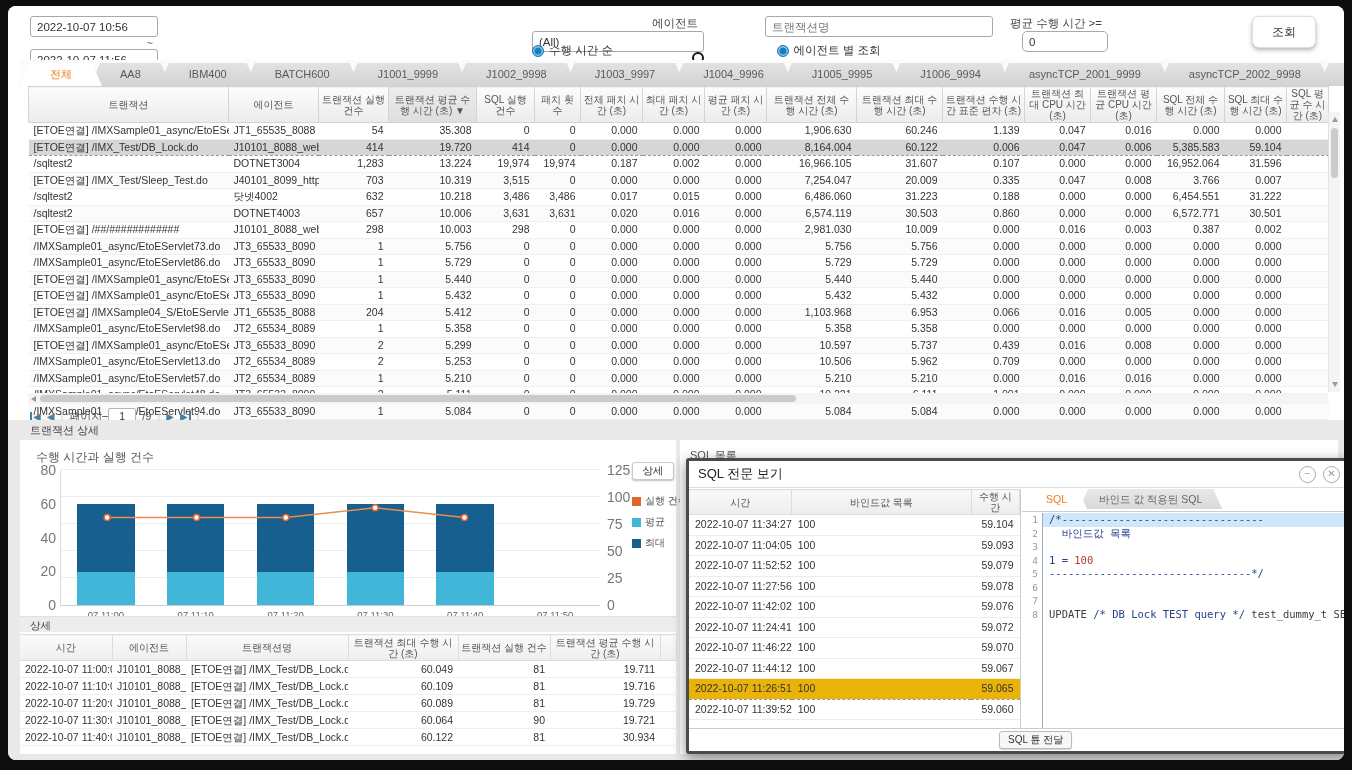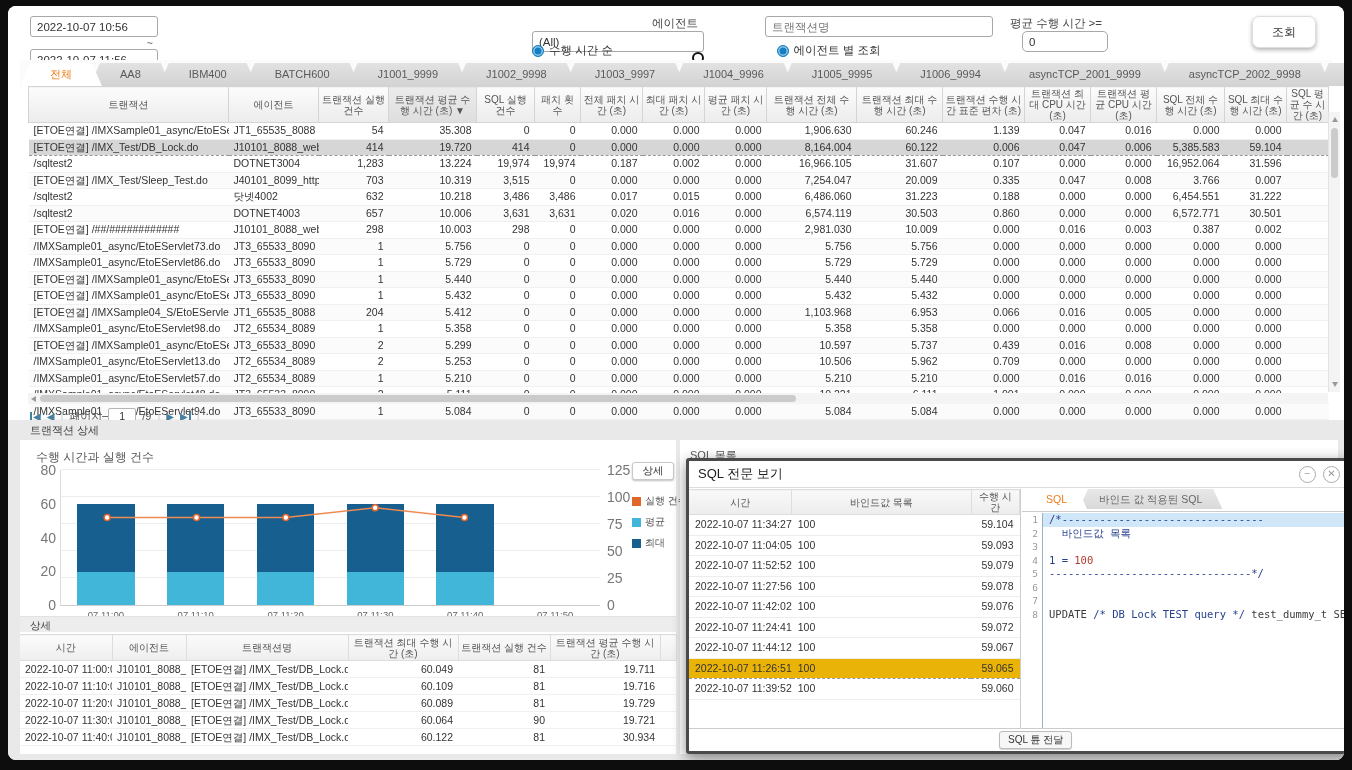--- a/index.html
+++ b/index.html
@@ -793,20 +793,25 @@
                 <td class="al">2022-10-07 11:42:02</td>
                 <td class="al">100</td>
                 <td class="ar">59.076</td>
               </tr>
               <tr>
                 <td class="al">2022-10-07 11:24:41</td>
                 <td class="al">100</td>
                 <td class="ar">59.072</td>
               </tr>
               <tr>
+                <td class="al">2022-10-07 11:46:22</td>
+                <td class="al">100</td>
+                <td class="ar">59.070</td>
+              </tr>
+              <tr>
                 <td class="al">2022-10-07 11:44:12</td>
                 <td class="al">100</td>
                 <td class="ar">59.067</td>
               </tr>
               <tr class="selected">
                 <td class="al">2022-10-07 11:26:51</td>
                 <td class="al">100</td>
                 <td class="ar">59.065</td>
               </tr>
               <tr>

